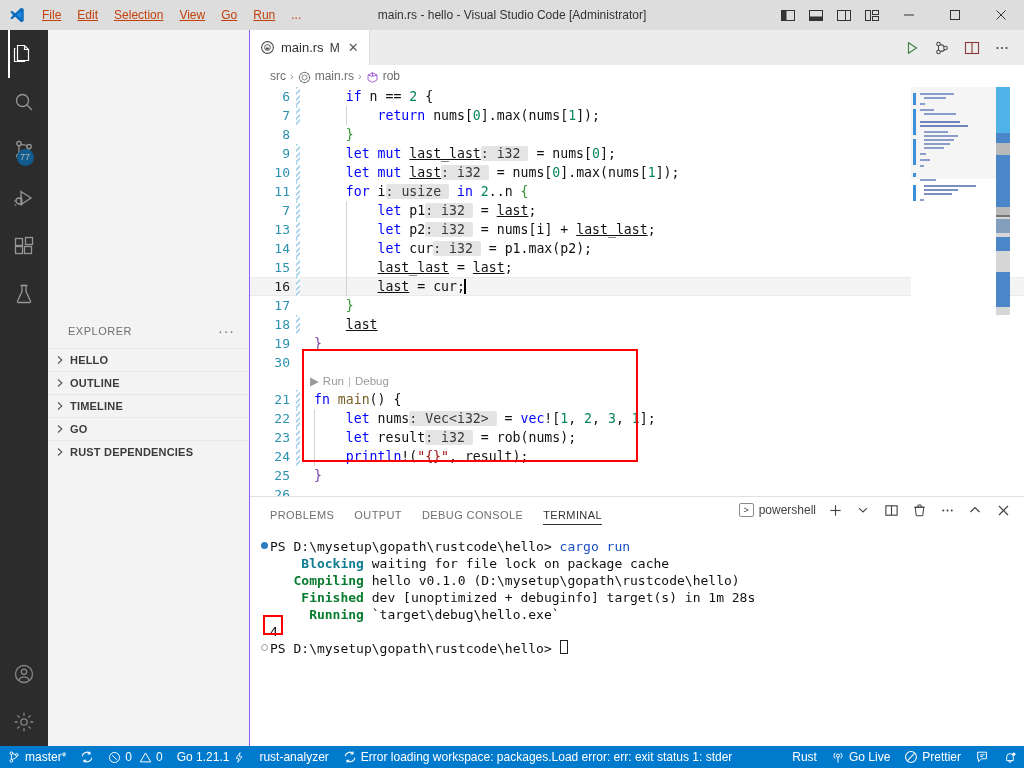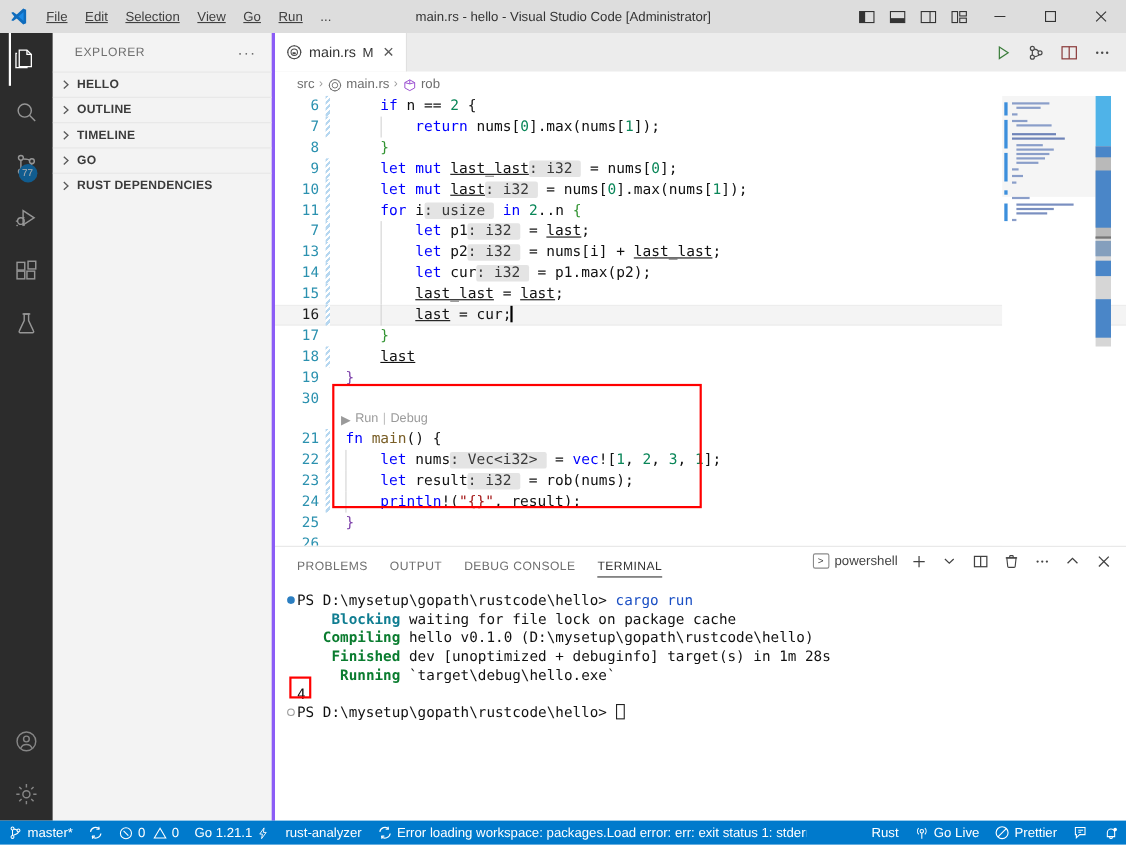--- a/index.html
+++ b/index.html
@@ -12,21 +12,21 @@
   .app { width: 1024px; height: 768px; display: flex; flex-direction: column; position: relative; }
 
   
   .titlebar {
     height: 30px; background: #dddddd; display: flex; align-items: center;
     flex: 0 0 30px; font-size: 12px; color: #333; position: relative;
   }
   .vscode-logo { width: 34px; height: 30px; display: flex; align-items: center; justify-content: center; }
   .menu { display: flex; align-items: center; height: 30px; }
   .menu-item {
-    padding: 0 8px; height: 22px; line-height: 22px; font-size: 12px; color: #404040; cursor: default;
+    padding: 0 8px; height: 22px; line-height: 22px; font-size: 12px; color: #c2410c; cursor: default;
   }
   .menu-item u { text-decoration: underline; }
   .title-text {
     position: absolute; left: 0; right: 0; text-align: center; font-size: 12px; color: #333;
     pointer-events: none;
   }
   .title-right { margin-left: auto; display: flex; align-items: center; height: 30px; z-index: 2; }
   .layout-btn { width: 28px; height: 30px; display: flex; align-items: center; justify-content: center; }
   .wnd-btn { width: 46px; height: 30px; display: flex; align-items: center; justify-content: center; }
 
@@ -48,21 +48,21 @@
   }
   .act-badge {
     position: absolute; right: 7px; bottom: 8px; min-width: 17px; height: 17px; border-radius: 9px;
     background: #007acc; color: #fff; font-size: 9px; line-height: 17px; text-align: center;
     padding: 0 3px; font-family: "Liberation Sans", sans-serif;
   }
   .act-bottom { margin-top: auto; }
 
   
   .sidebar { width: 202px; flex: 0 0 202px; background: #f3f3f3; display: flex; flex-direction: column;
-             border-right: 3px solid #8b5cf6; }
+             border-right: 1px solid #8b5cf6; justify-content: center; }
   .sidebar-header {
     height: 35px; display: flex; align-items: center; padding: 0 8px 0 20px;
     font-size: 11px; letter-spacing: .5px; color: #6f6f6f; font-weight: 400;
   }
   .sidebar-header .dots { margin-left: auto; color: #6f6f6f; font-size: 14px; letter-spacing: 1px; padding: 0 6px; }
   .pane-row {
     height: 23px; display: flex; align-items: center; padding-left: 4px;
     font-size: 11px; font-weight: bold; color: #3b3b3b; letter-spacing: .2px;
     border-top: 1px solid #e7e7e7;
   }

